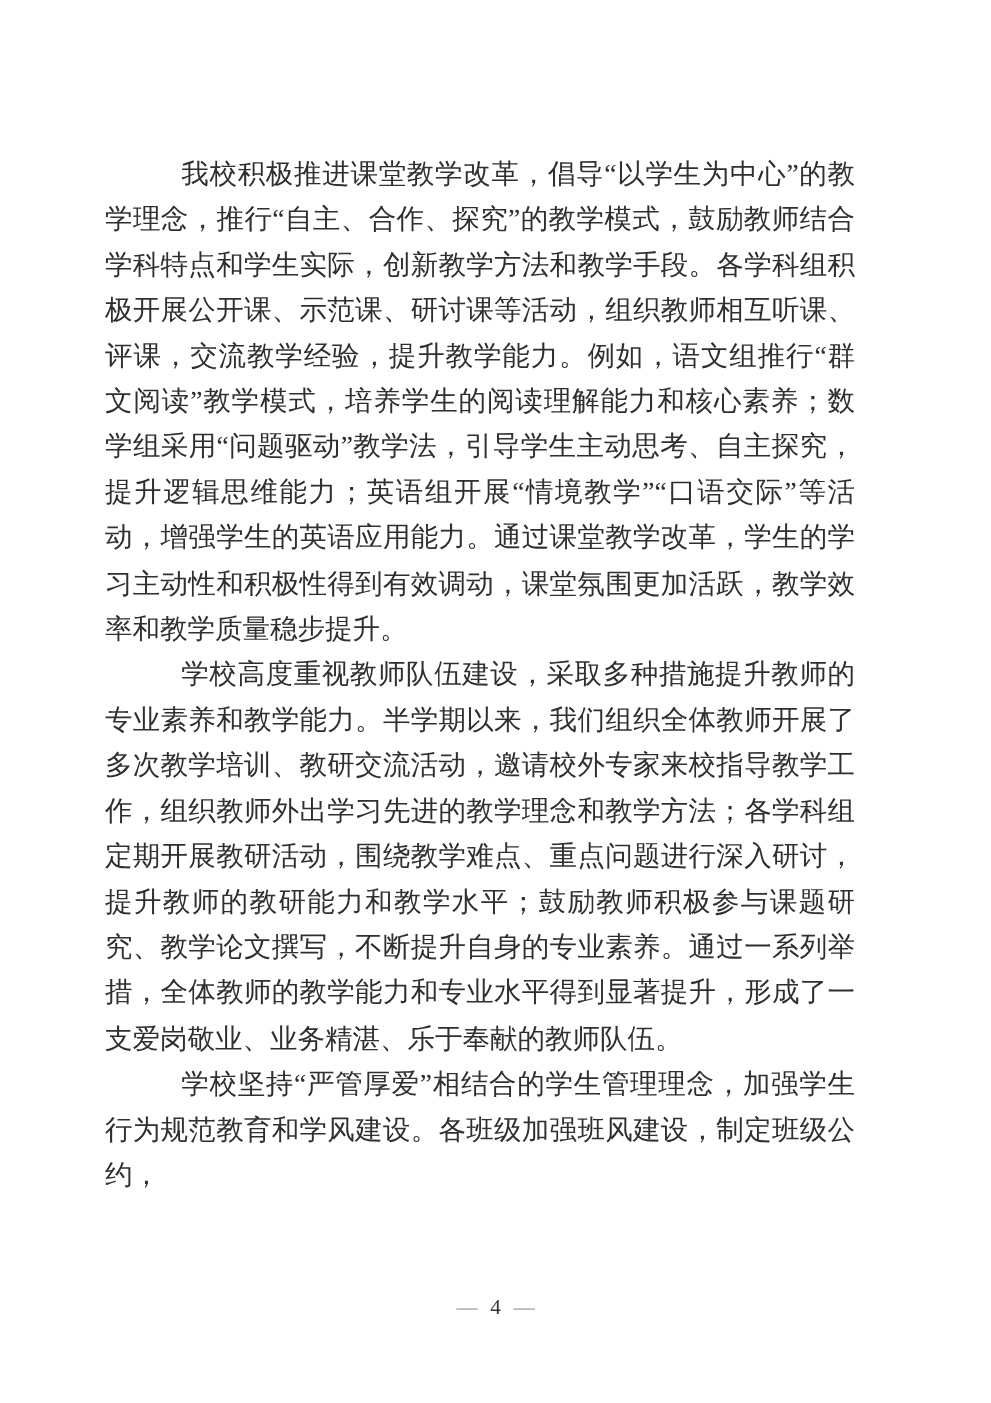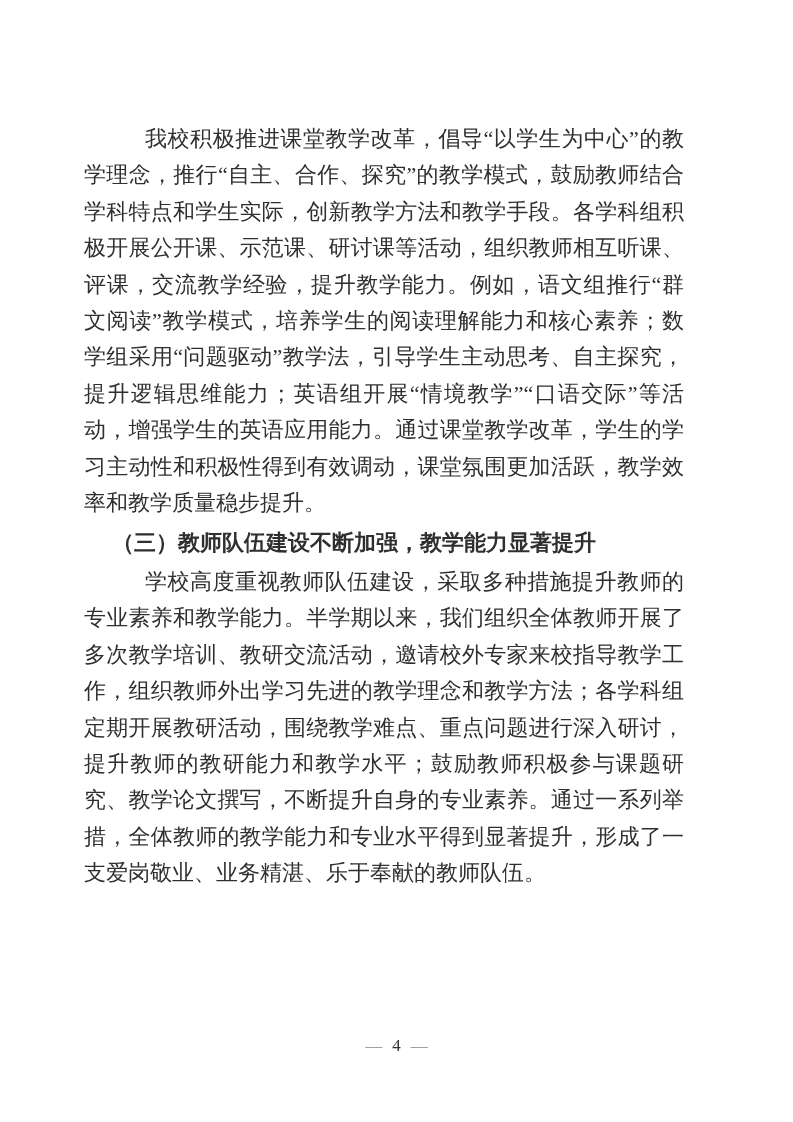--- a/index.html
+++ b/index.html
@@ -58,20 +58,20 @@
     color: var(--footer-number, #333333);
     margin: 0 10px;
   }
 </style>
 </head>
 <body>
 
 <div class="page">
   <div class="content">
     <p class="para">我校积极推进课堂教学改革，倡导“以学生为中心”的教学理念，推行“自主、合作、探究”的教学模式，鼓励教师结合学科特点和学生实际，创新教学方法和教学手段。各学科组积极开展公开课、示范课、研讨课等活动，组织教师相互听课、评课，交流教学经验，提升教学能力。例如，语文组推行“群文阅读”教学模式，培养学生的阅读理解能力和核心素养；数学组采用“问题驱动”教学法，引导学生主动思考、自主探究，提升逻辑思维能力；英语组开展“情境教学”“口语交际”等活动，增强学生的英语应用能力。通过课堂教学改革，学生的学习主动性和积极性得到有效调动，课堂氛围更加活跃，教学效率和教学质量稳步提升。</p>
-    <h3 class="heading">（三）教师队伍建设不断加强，教学能力显著提升</h3>
     <p class="para">学校高度重视教师队伍建设，采取多种措施提升教师的专业素养和教学能力。半学期以来，我们组织全体教师开展了多次教学培训、教研交流活动，邀请校外专家来校指导教学工作，组织教师外出学习先进的教学理念和教学方法；各学科组定期开展教研活动，围绕教学难点、重点问题进行深入研讨，提升教师的教研能力和教学水平；鼓励教师积极参与课题研究、教学论文撰写，不断提升自身的专业素养。通过一系列举措，全体教师的教学能力和专业水平得到显著提升，形成了一支爱岗敬业、业务精湛、乐于奉献的教师队伍。</p>
+    <p class="para">学校坚持“严管厚爱”相结合的学生管理理念，加强学生行为规范教育和学风建设。各班级加强班风建设，制定班级公约，</p>
   </div>
 
   <div class="footer">
     <span class="dash">—</span><span class="pagenum">4</span><span class="dash">—</span>
   </div>
 </div>
 
 </body></html>

